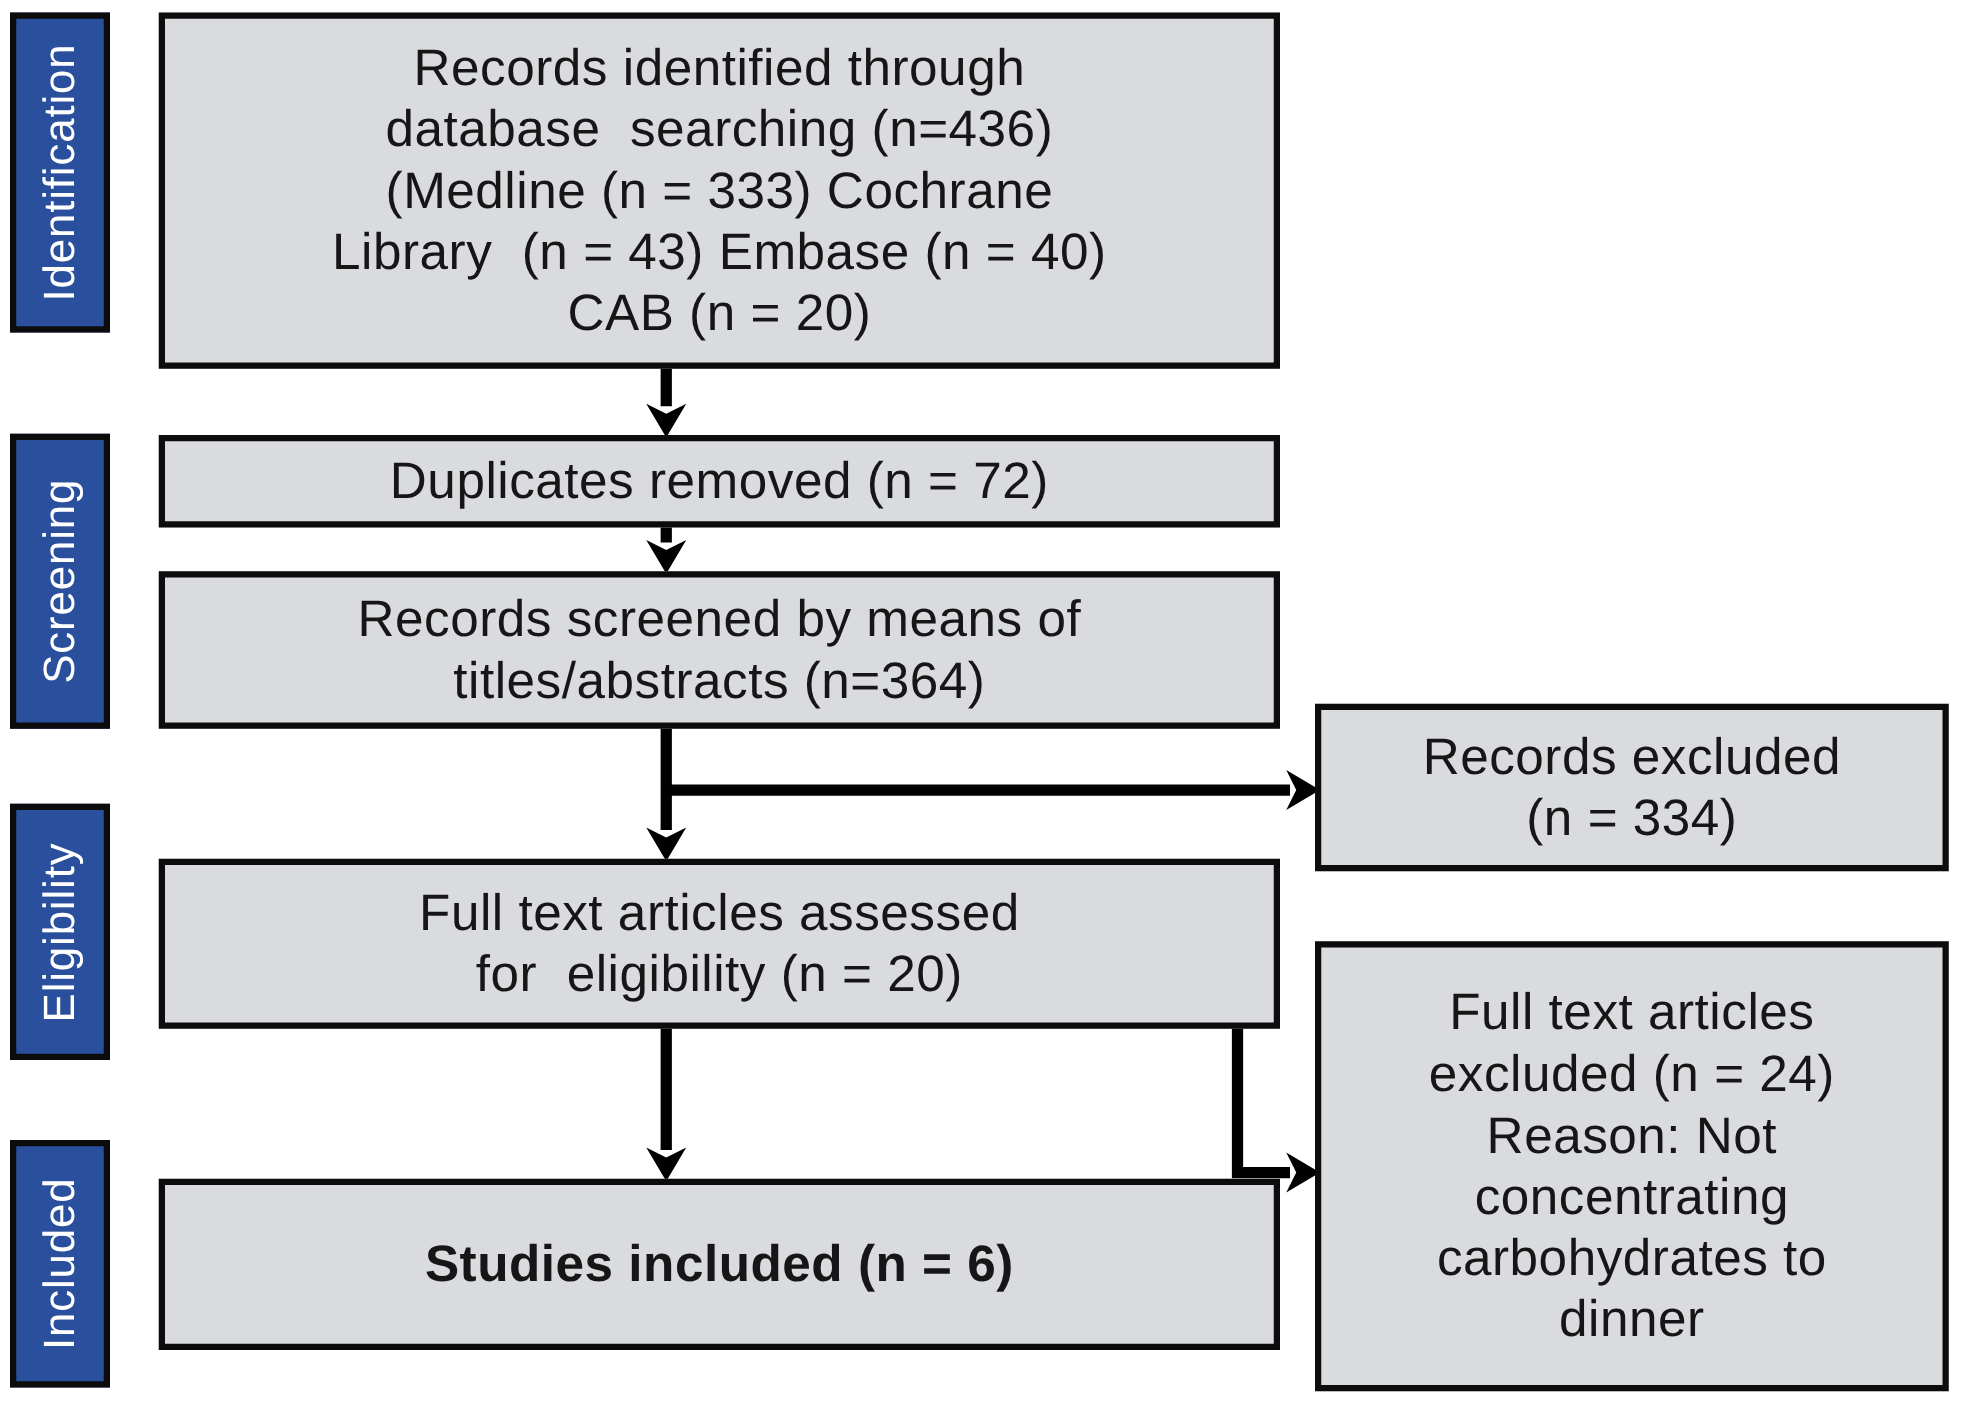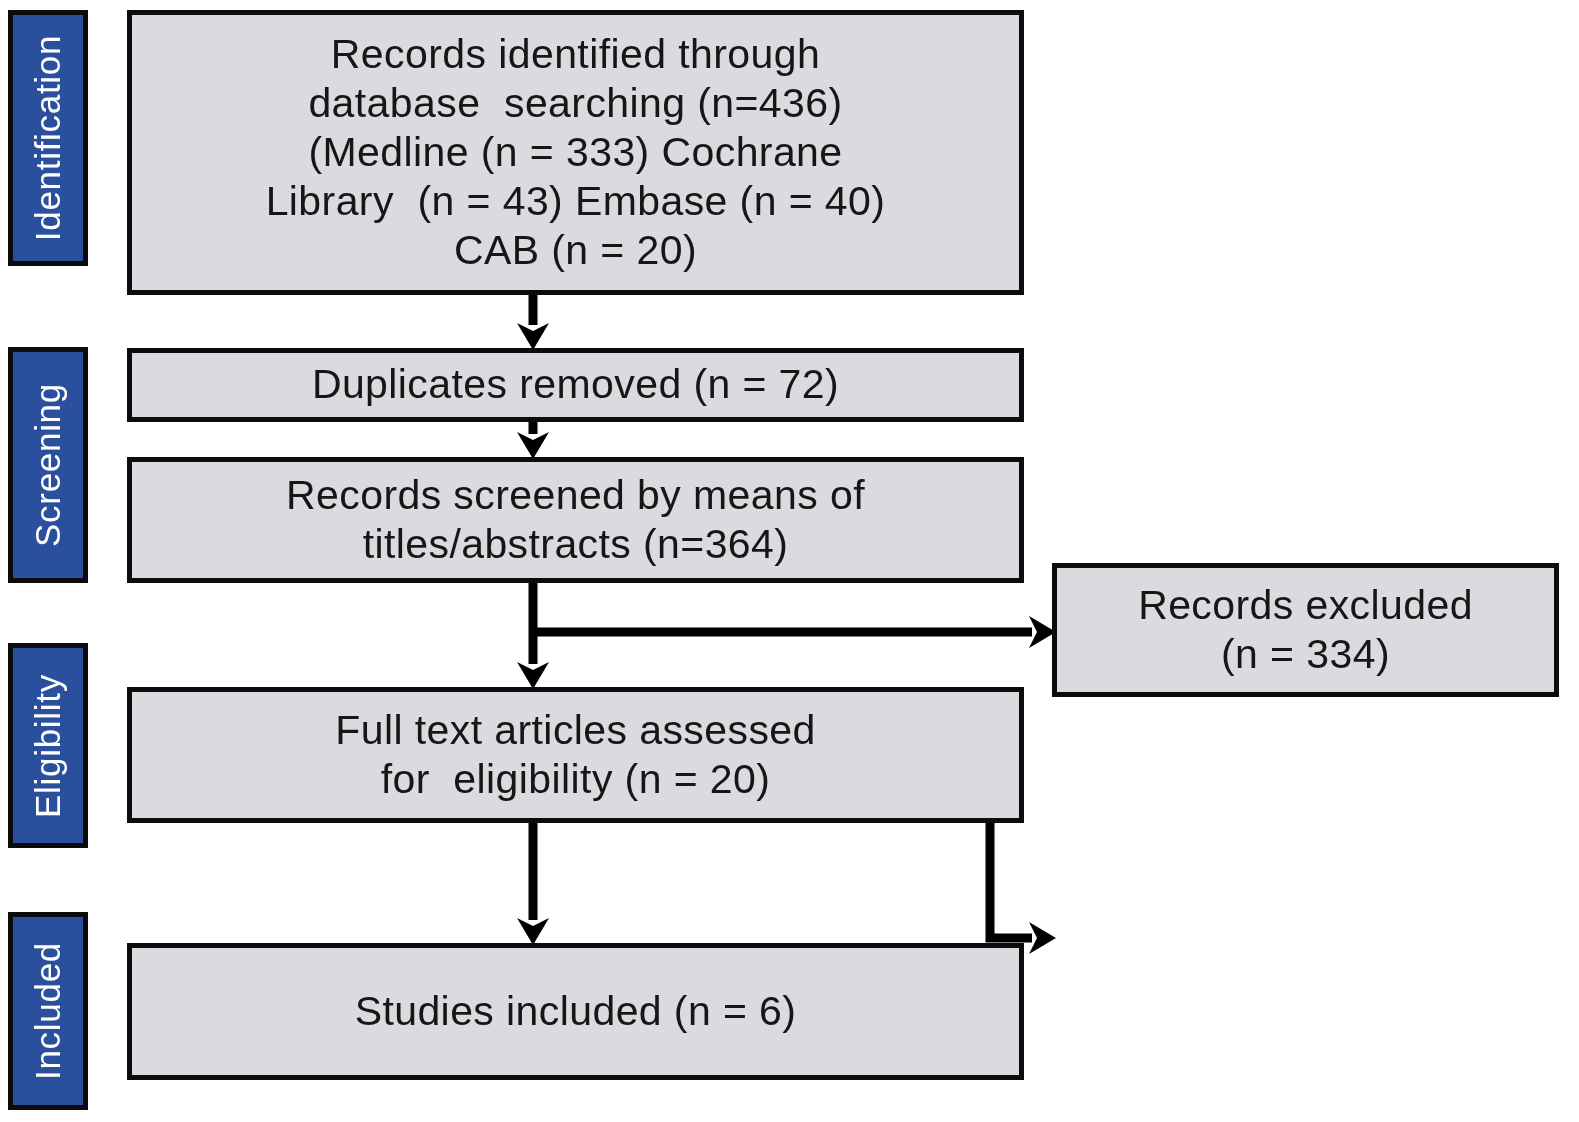--- a/index.html
+++ b/index.html
@@ -60,21 +60,21 @@
     font-size: 41px;
     line-height: 1.2;
     letter-spacing: 0.01em;
   }
   .main  { left: 127px; width: 897px; }
   .side  { left: 1052px; width: 507px; }
   .b-identified { top: 10px;  height: 285px; }
   .b-duplicates { top: 348px; height: 74px; text-align: center;  }
   .b-screened   { top: 457px; height: 126px; }
   .b-fulltext   { top: 687px; height: 136px; }
-  .b-included   { top: 943px; height: 137px; }
+  .b-included   { top: 943px; height: 137px; font-weight: bold; }
   .b-excl1      { top: 563px; height: 134px; }
   .b-excl2      { top: 753px; height: 360px; }
   .s-identification { top: 10px;  height: 256px; }
   .s-screening      { top: 347px; height: 236px; }
   .s-eligibility    { top: 643px; height: 205px; }
   .s-included       { top: 912px; height: 198px; }
 </style>
 </head>
 <body>
 
@@ -139,14 +139,22 @@
 for  eligibility (n = 20)</span>
   </div>
   <div class="box main b-included">
     <span class="box-text">Studies included (n = 6)</span>
   </div>
 
   <div class="box side b-excl1">
     <span class="box-text">Records excluded
 (n = 334)</span>
   </div>
+  <div class="box side b-excl2">
+    <span class="box-text">Full text articles
+excluded (n = 24)
+Reason: Not
+concentrating
+carbohydrates to
+dinner</span>
+  </div>
 
 </div>
 
 </body></html>

